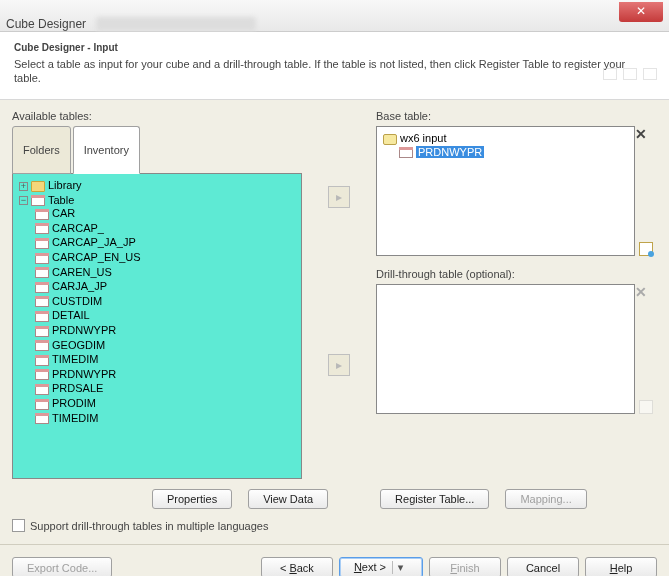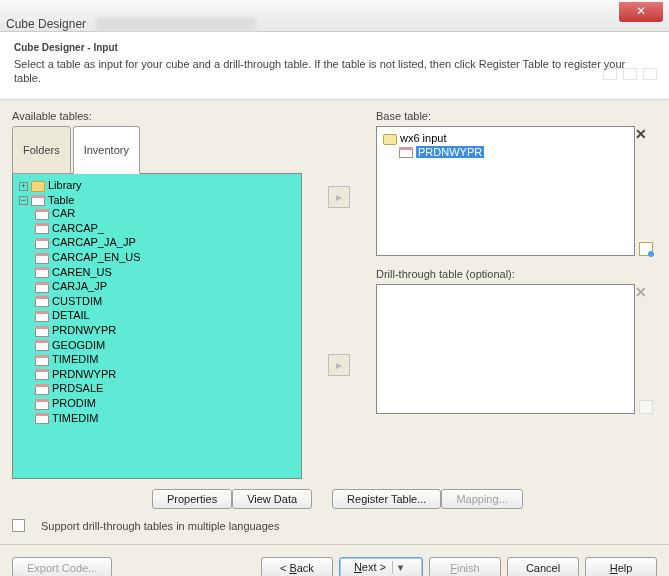--- a/index.html
+++ b/index.html
@@ -32,25 +32,25 @@
 .ico-db { display: inline-block; width: 14px; height: 11px; background: #f7e9a0; border: 1px solid #bba14a; border-radius: 2px; vertical-align: middle; margin-right: 3px; }
 .sel { background: #3a8de0; color: #fff; padding: 0 2px; }
 .arrow-btn { width: 22px; height: 22px; background: #ece9d8; border: 1px solid #bfbfbf; color: #b8b8b8; display: flex; align-items: center; justify-content: center; font-size: 12px; margin-top: 6px; }
 .target-box { background: #fff; border: 1px solid #888; height: 130px; padding: 4px; overflow: auto; position: relative; }
 .x-btn { position: absolute; right: -20px; width: 14px; height: 14px; color: #444; font-size: 14px; font-weight: bold; }
 .group-row { display: flex; align-items: flex-start; position: relative; }
 .side-ico { width: 14px; height: 14px; margin-left: 4px; margin-top: 6px; }
 .wrench { background: #fff; border: 1px solid #bfa34a; position: relative; }
 .wrench::after { content: ""; position: absolute; right: -2px; bottom: -2px; width: 6px; height: 6px; background: #4aa3df; border-radius: 50%; }
 .doc-ico { background: #fff; border: 1px solid #ccc; position: relative; opacity: .5; }
-.btn-row { display: flex; gap: 0; margin-top: 10px; justify-content: center; }
+.btn-row { display: flex; gap: 16px; margin-top: 10px; justify-content: center; }
 .btn-row.left-align { justify-content: flex-start; padding-left: 140px; }
 button.std { padding: 3px 14px; background: linear-gradient(#fefefe,#eaeaea); border: 1px solid #a0a0a0; border-radius: 3px; color: #222; min-width: 70px; }
 button.std:disabled { color: #a0a0a0; }
-.checkbox-row { display: flex; align-items: center; gap: 16px; margin-top: 10px; color: #444; }
+.checkbox-row { display: flex; align-items: center; gap: 5px; margin-top: 10px; color: #444; }
 .chk { width: 13px; height: 13px; border: 1px solid #999; background: #fff; }
 .footer { background: #f1efe5; border-top: 1px solid #d0cdbf; padding: 12px; display: flex; gap: 6px; }
 .footer .spacer { flex: 1; }
 button.nav { padding: 3px 14px; background: linear-gradient(#fefefe,#eaeaea); border: 1px solid #a0a0a0; border-radius: 3px; min-width: 72px; color: #222; }
 button.nav.primary { border: 1px solid #5a9de8; box-shadow: 0 0 0 1px #a8cdf5 inset; }
 button.nav:disabled { color: #a0a0a0; }
 .split-drop { display: inline-block; width: 16px; border-left: 1px solid #bbb; margin-left: 6px; text-align: center; color: #555; }
 .u { text-decoration: underline; }
 </style>
 </head>

